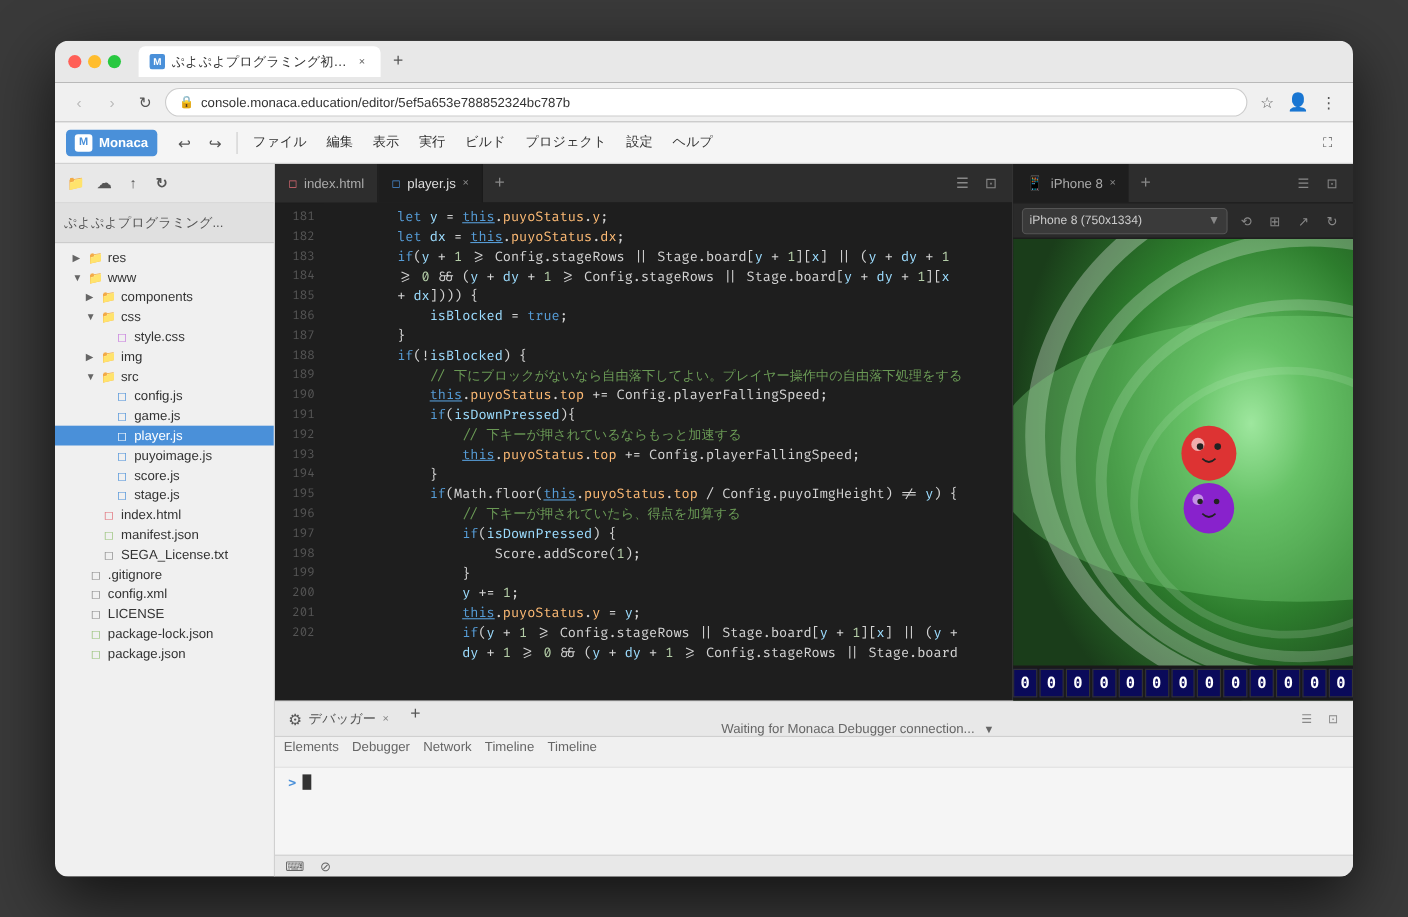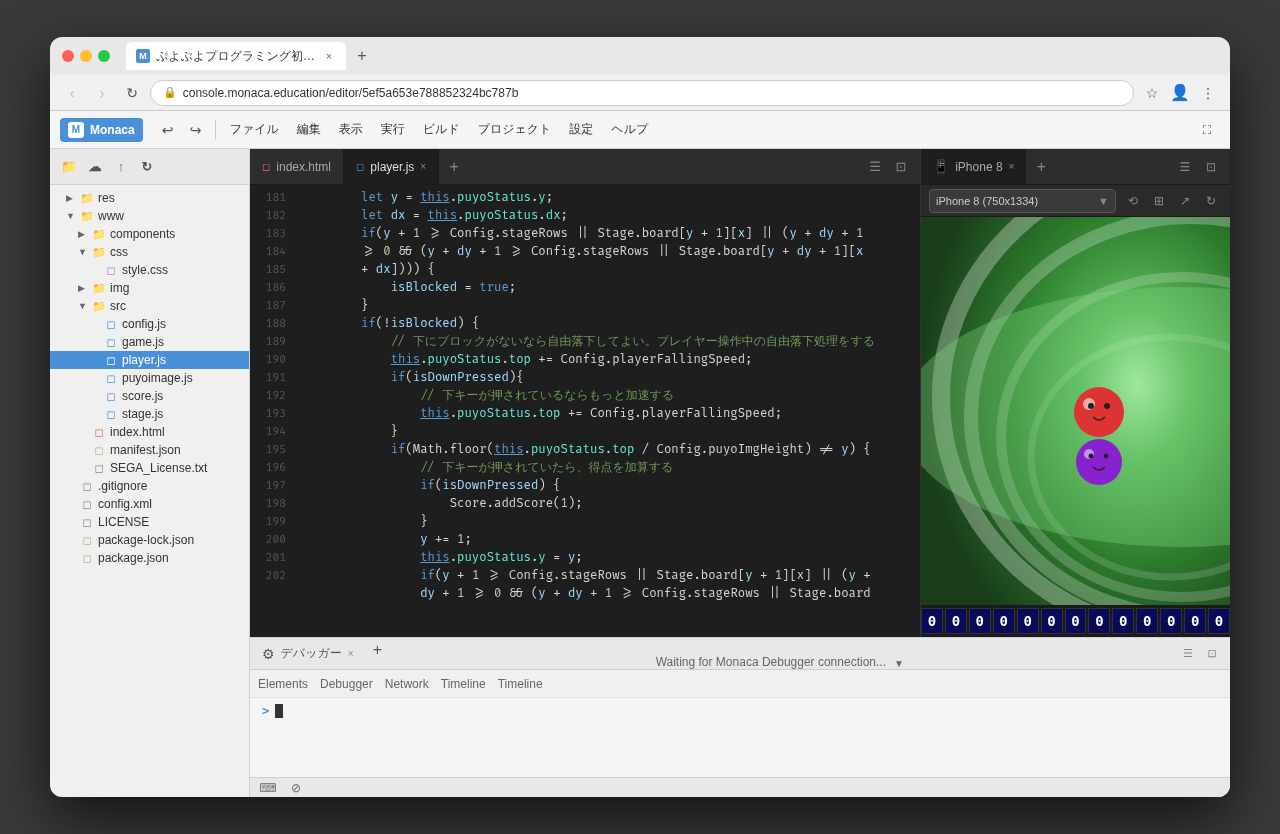--- a/index.html
+++ b/index.html
@@ -411,21 +411,21 @@
       line-height: 18px;
       padding: 0 8px;
       white-space: pre;
       color: #d4d4d4;
     }
     .kw { color: #569cd6; }
     .num { color: #b5cea8; }
     .var { color: #9cdcfe; }
     .comment { color: #6a9955; }
     .this-kw { color: #569cd6; text-decoration: underline; }
-    .prop { color: #5eead4; }
+    .prop { color: #fdba74; }
     
     .debugger-panel {
       height: 160px;
       background: #f5f5f5;
       border-top: 1px solid #d0d0d0;
       display: flex;
       flex-direction: column;
       flex-shrink: 0;
     }
     .debugger-tabs {
@@ -442,21 +442,20 @@
       gap: 6px;
       font-size: 12px;
       color: #555;
       font-weight: 500;
       cursor: pointer;
     }
     .debug-sub-tabs {
       height: 28px;
       background: #f0f0f0;
       display: flex;
-      align-items: center;
       padding: 0 8px;
       gap: 12px;
       border-bottom: 1px solid #e0e0e0;
     }
     .debug-sub-tab {
       font-size: 12px;
       color: #666;
       cursor: pointer;
       padding: 2px 0;
     }
@@ -726,20 +725,23 @@
   </div>
 
   <div class="main-content">
 
     <div class="sidebar">
       <div class="sidebar-toolbar">
         <div class="sidebar-icon-btn">📁</div>
         <div class="sidebar-icon-btn">☁</div>
         <div class="sidebar-icon-btn">↑</div>
         <div class="sidebar-icon-btn">↻</div>
+      </div>
+      <div class="sidebar-toolbar" style="background:#e0e0e0;border-bottom:1px solid #ccc;">
+        <span class="sidebar-title">ぷよぷよプログラミング...</span>
       </div>
       <div class="sidebar-file-tree">
 
         <div class="tree-item tree-indent-1">
           <span class="folder-arrow">▶</span>
           <span class="file-icon folder">📁</span>
           <span>res</span>
         </div>
 
         <div class="tree-item tree-indent-1">

